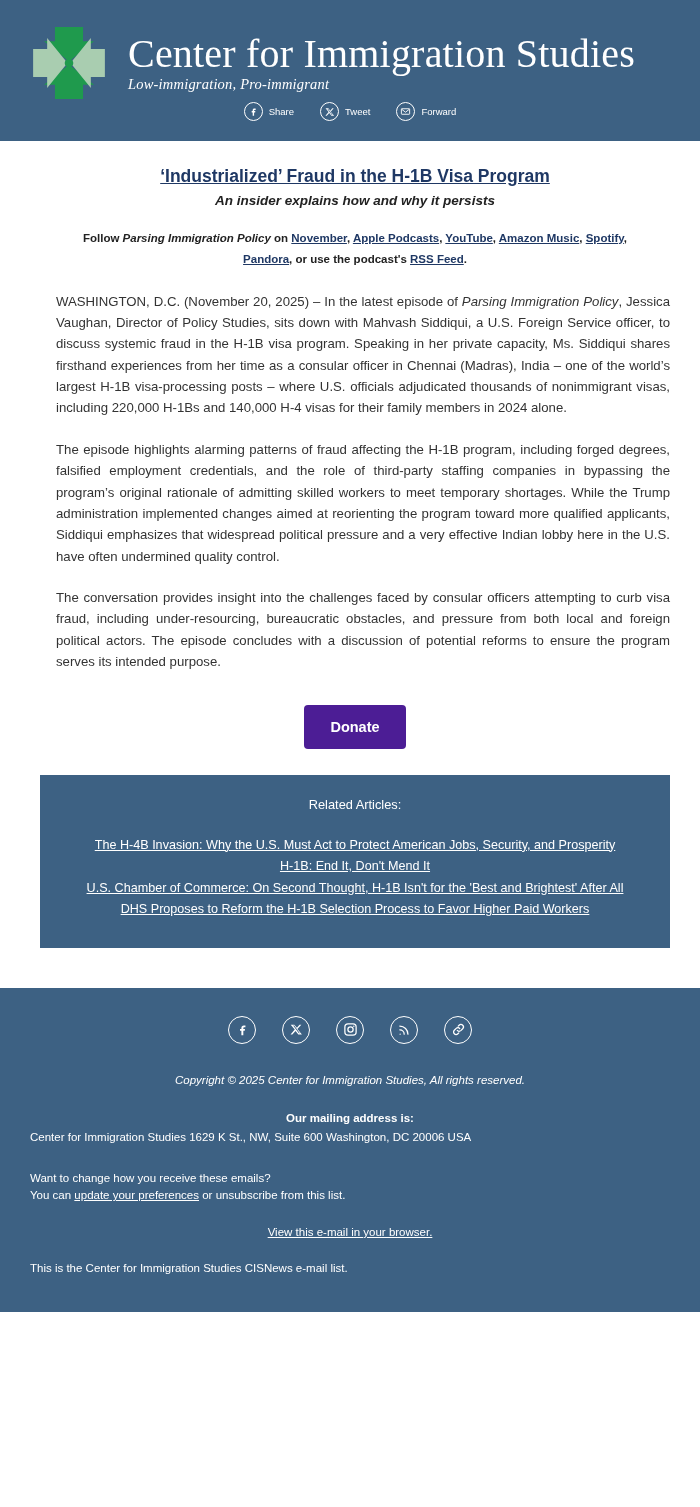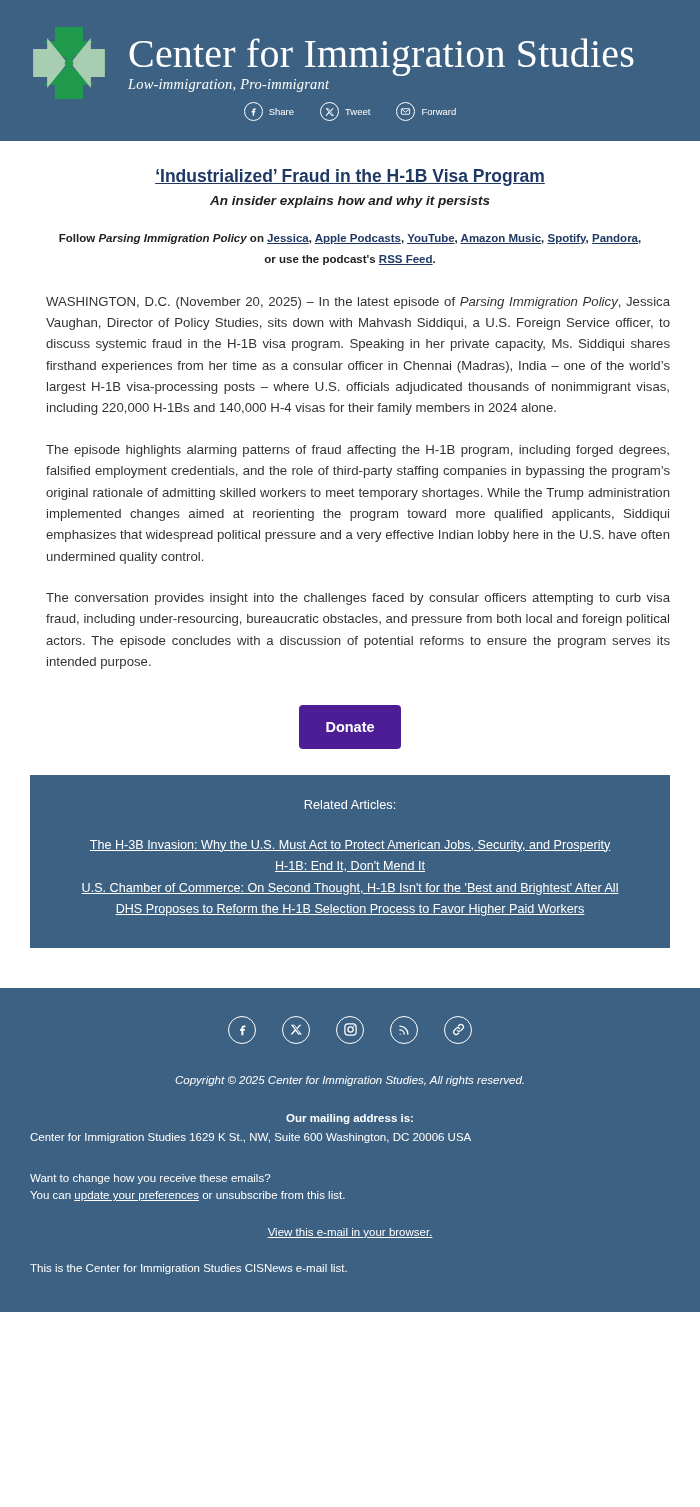--- a/index.html
+++ b/index.html
@@ -79,21 +79,21 @@
   .share-circle svg { display: block; }
   .share-label {
     font-size: 9.5px;
     color: #ffffff;
     line-height: 1;
   }
 
   
   .content {
     background: #ffffff;
-    padding: 24px 30px 0 30px;
+    padding: 24px 30px 0 40px;
   }
   .headline {
     display: block;
     text-align: center;
     font-size: 17.5px;
     font-weight: bold;
     color: #1f3864;
     text-decoration: underline;
     line-height: 1.3;
     margin: 0 0 4px 0;
@@ -293,39 +293,39 @@
     </a>
   </div>
 </div>
 
 <div class="content">
 
   <a class="headline">‘Industrialized’ Fraud in the H-1B Visa Program</a>
   <div class="subhead">An insider explains how and why it persists</div>
 
   <div class="podcast-line">
-    <span>Follow </span><em>Parsing Immigration Policy</em><span> on </span><a>Jessica</a>, <a>Apple Podcasts</a>, <a>YouTube</a>, <a>Amazon Music</a>, <a>Spotify</a>, <a>Pandora</a><span>, or use the podcast's </span><a>RSS Feed</a><span>.</span>
+    <span>Follow </span><em>Parsing Immigration Policy</em><span> on </span><a>November</a>, <a>Apple Podcasts</a>, <a>YouTube</a>, <a>Amazon Music</a>, <a>Spotify</a>, <a>Pandora</a><span>, or use the podcast's </span><a>RSS Feed</a><span>.</span>
   </div>
 
   <p class="para">
     <span>WASHINGTON, D.C. (November 20, 2025) – In the latest episode of </span><em>Parsing Immigration Policy</em><span>, Jessica Vaughan, Director of Policy Studies, sits down with Mahvash Siddiqui, a U.S. Foreign Service officer, to discuss systemic fraud in the H-1B visa program. Speaking in her private capacity, Ms. Siddiqui shares firsthand experiences from her time as a consular officer in Chennai (Madras), India – one of the world’s largest H-1B visa-processing posts – where U.S. officials adjudicated thousands of nonimmigrant visas, including 220,000 H-1Bs and 140,000 H-4 visas for their family members in 2024 alone.</span>
   </p>
 
   <p class="para">The episode highlights alarming patterns of fraud affecting the H-1B program, including forged degrees, falsified employment credentials, and the role of third-party staffing companies in bypassing the program’s original rationale of admitting skilled workers to meet temporary shortages. While the Trump administration implemented changes aimed at reorienting the program toward more qualified applicants, Siddiqui emphasizes that widespread political pressure and a very effective Indian lobby here in the U.S. have often undermined quality control.</p>
 
   <p class="para">The conversation provides insight into the challenges faced by consular officers attempting to curb visa fraud, including under-resourcing, bureaucratic obstacles, and pressure from both local and foreign political actors. The episode concludes with a discussion of potential reforms to ensure the program serves its intended purpose.</p>
 
   <div class="donate-wrap">
     <button class="donate-btn">Donate</button>
   </div>
 
   <div class="related-box">
     <div class="related-title">Related Articles:</div>
     <div class="related-list">
-      <a class="related-link">The H-3B Invasion: Why the U.S. Must Act to Protect American Jobs, Security, and Prosperity</a>
+      <a class="related-link">The H-4B Invasion: Why the U.S. Must Act to Protect American Jobs, Security, and Prosperity</a>
       <a class="related-link">H-1B: End It, Don't Mend It</a>
       <a class="related-link">U.S. Chamber of Commerce: On Second Thought, H-1B Isn't for the 'Best and Brightest' After All</a>
       <a class="related-link">DHS Proposes to Reform the H-1B Selection Process to Favor Higher Paid Workers</a>
     </div>
   </div>
 
   <div class="related-spacer"></div>
 </div>
 
 <div class="footer">

